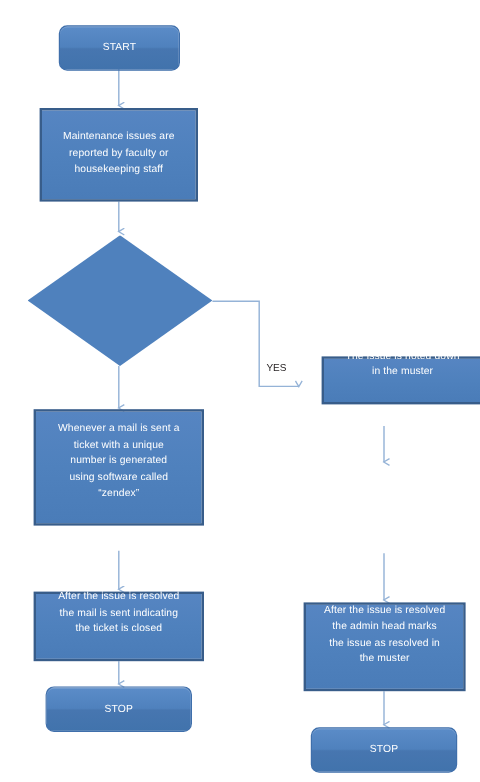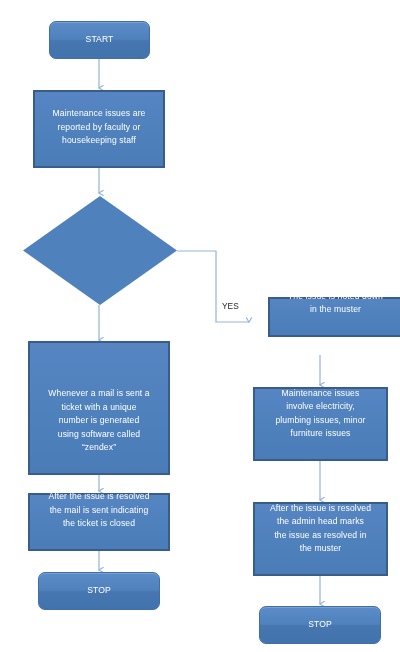--- a/index.html
+++ b/index.html
@@ -128,21 +128,21 @@
 housekeeping staff</span>
   </div>
 
   <div class="node node-decision" style="left:23px; top:196px; width:154px; height:109px;">
     <div class="diamond-shape"></div>
   </div>
 
   <div class="edge-label" style="left:222px; top:265px;">YES</div>
   <div class="edge-label" style="left:104px; top:316px;">No</div>
 
-  <div class="node node-process" style="left:28px; top:341px; width:142px; height:134px;">
+  <div class="node node-process" style="left:28px; top:341px; width:142px; height:97px;">
     <span class="node-text">Whenever a mail is sent a
 ticket with a unique
 number is generated
 using software called
 “zendex”</span>
   </div>
 
   <div class="node node-process" style="left:28px; top:493px; width:142px; height:58px;">
     <span class="node-text">After the issue is resolved
 the mail is sent indicating
@@ -151,26 +151,20 @@
 
   <div class="node node-terminator" style="left:38px; top:572px; width:122px; height:32px;">
     <span class="node-text">STOP</span>
   </div>
 
   <div class="node node-process" style="left:268px; top:297px; width:135px; height:40px;">
     <span class="node-text">The issue is noted down
 in the muster</span>
   </div>
 
-  <div class="node node-process" style="left:253px; top:387px; width:135px; height:74px;">
-    <span class="node-text">Maintenance issues
-involve electricity,
-plumbing issues, minor
-furniture issues</span>
-  </div>
 
   <div class="node node-process" style="left:253px; top:502px; width:135px; height:74px;">
     <span class="node-text">After the issue is resolved
 the admin head marks
 the issue as resolved in
 the muster</span>
   </div>
 
   <div class="node node-terminator" style="left:259px; top:606px; width:122px; height:32px;">
     <span class="node-text">STOP</span>

